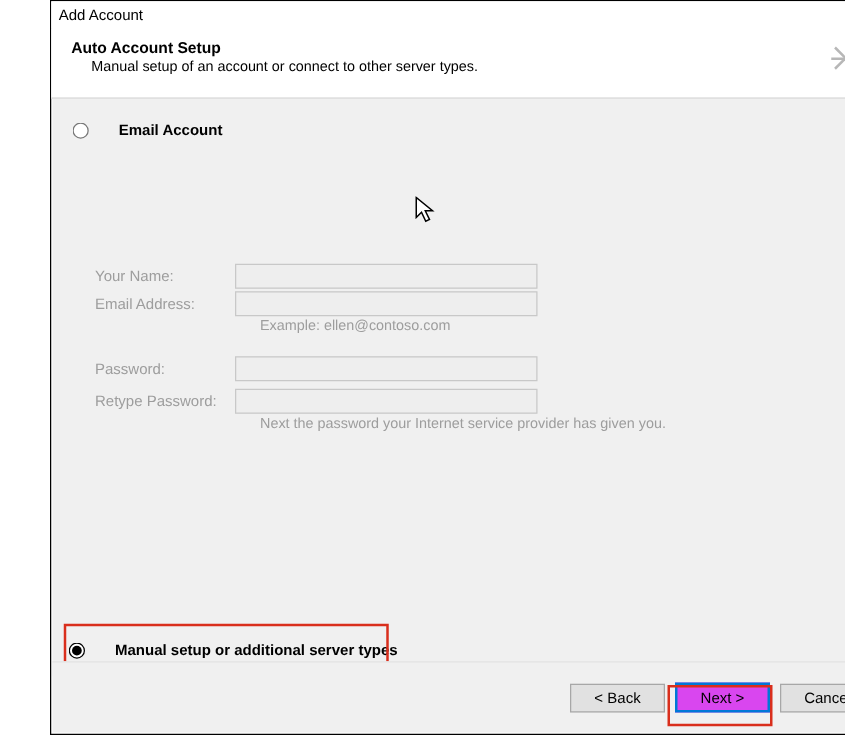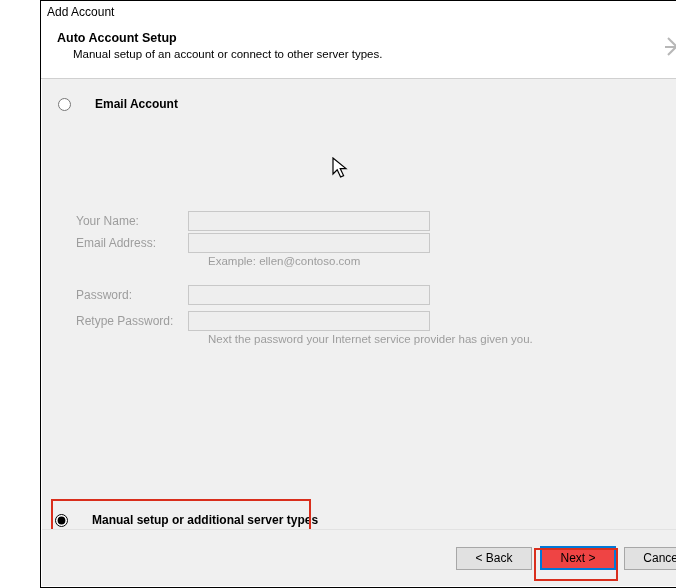--- a/index.html
+++ b/index.html
@@ -138,21 +138,21 @@
     height: 23px;
     border: 1px solid #a7a7a7;
     background: #e1e1e1;
     font-size: 12px;
     font-family: inherit;
     padding: 0 10px;
     cursor: pointer;
   }
   .btn.primary {
     border: 2px solid #0078d7;
-    background: #ef4444;
+    background: #d946ef;
     height: 24px;
   }
   .highlight-red-next {
     position: absolute;
     right: 97px;
     bottom: 6px;
     width: 84px;
     height: 33px;
     border: 2.5px solid #d92e1c;
     pointer-events: none;

